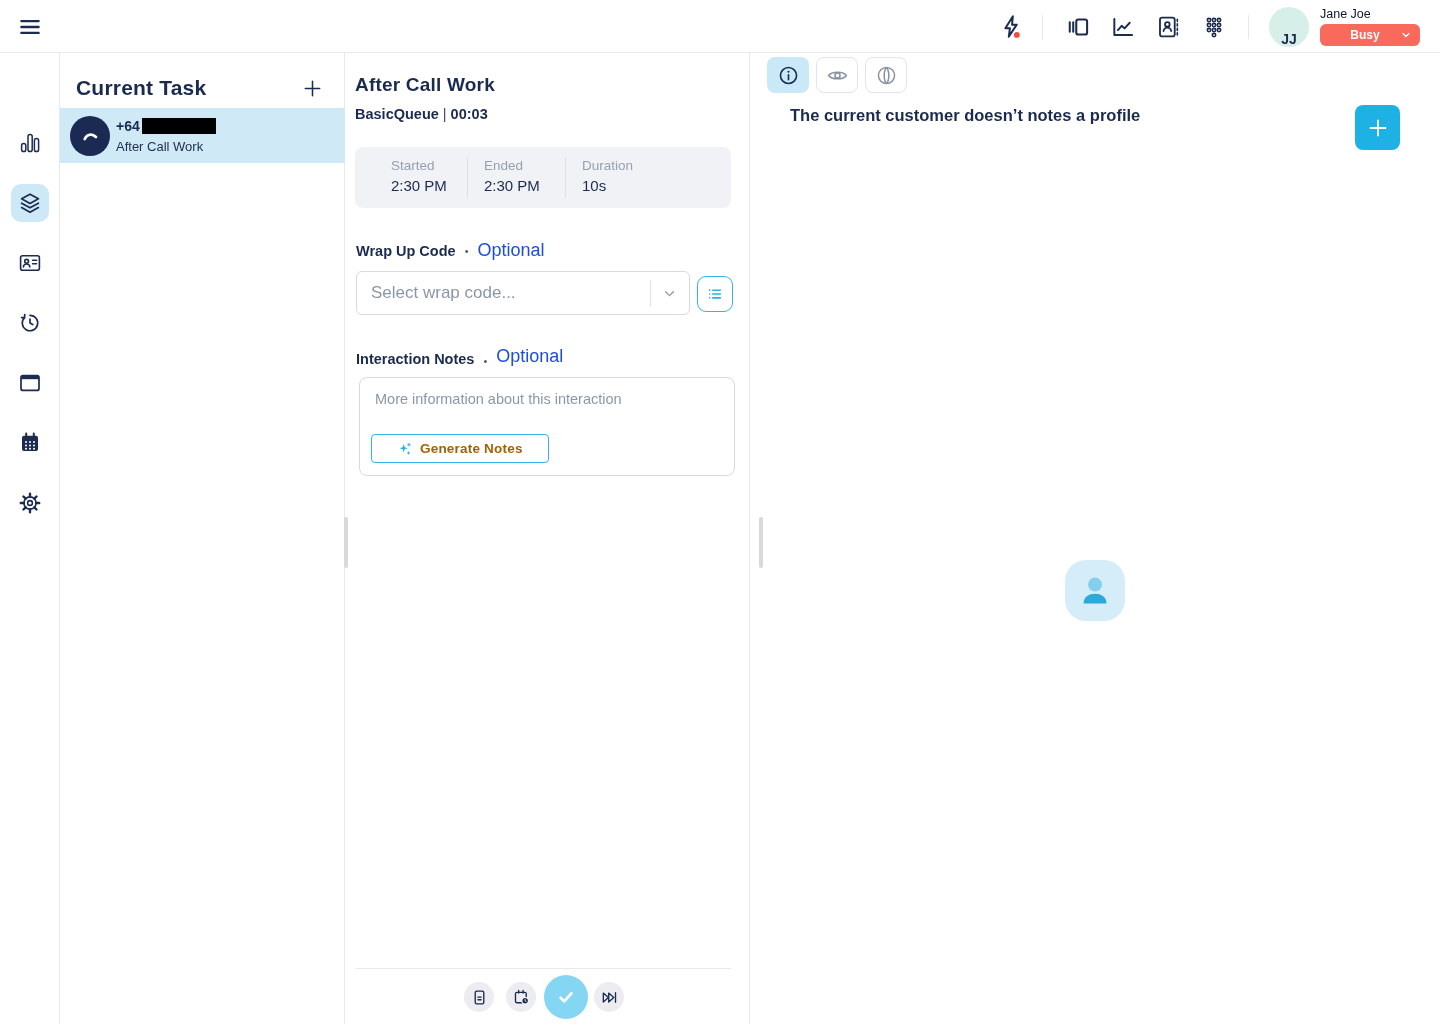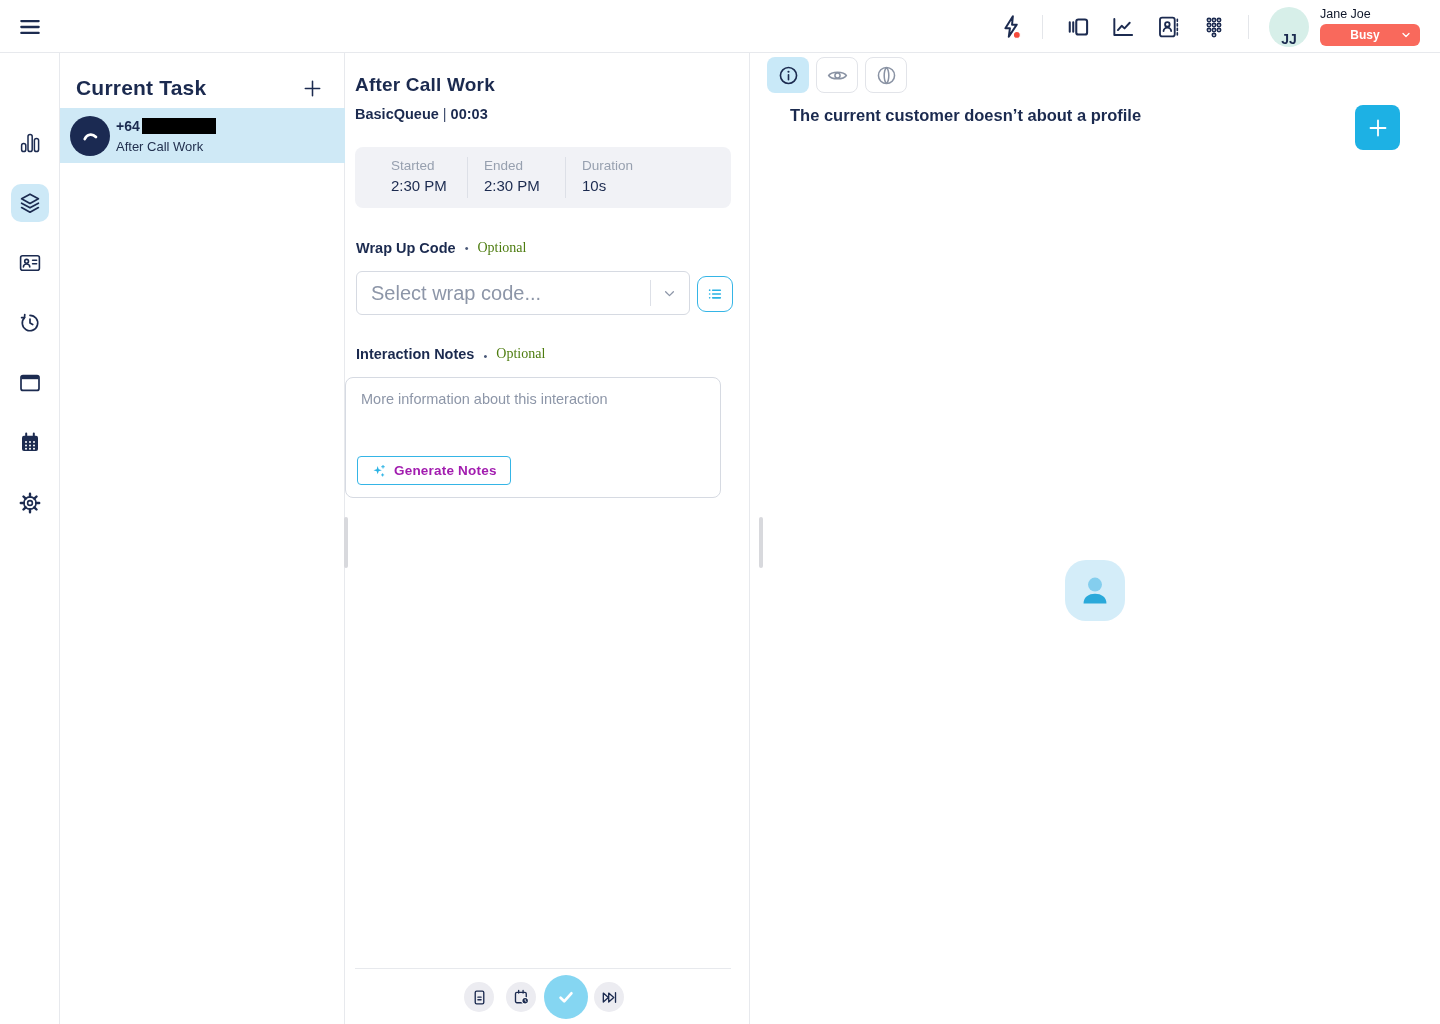--- a/index.html
+++ b/index.html
@@ -43,30 +43,30 @@
   .queue-line { position:absolute; left:10px; top:53px; font-size:14.5px; font-weight:700; }
   .queue-line .sep { font-weight:400; color:#3c4a6b; margin:0 4px; }
   .summary-box { position:absolute; left:10px; top:94px; width:376px; height:61px; background:#f1f2f6; border-radius:8px; display:flex; }
   .summary-col { padding:11px 0 0 16px; }
   .summary-col .lbl { font-size:13.5px; color:#97a0af; }
   .summary-col .val { font-size:15px; font-weight:500; color:#1b2a4f; margin-top:4px; }
   .summary-div { width:1px; height:41px; margin-top:10px; background:#dde0e7; }
   .field-label { position:absolute; display:flex; align-items:center; gap:9px; }
   .field-label .name { font-size:14.5px; font-weight:700; }
   .field-label .dot { font-size:11px; color:#4a5878; }
-  .field-label .opt { font-size:14px; color:#4d7c0f;font-family:Liberation Serif, serif; }
+  .field-label .opt { font-size:18px; color:#1d4ed8; }
   .select-box { position:absolute; left:11px; top:218px; width:334px; height:44px; border:1px solid #d6dae2; border-radius:6px; background:#fff; display:flex; align-items:center; }
-  .select-box .ph { font-size:20px; color:#8d96a8; margin-left:14px; flex:1; text-align:left; }
+  .select-box .ph { font-size:17px; color:#8d96a8; margin-left:14px; flex:1; text-align:left; }
   .select-box .vdiv { width:1px; height:26px; background:#dde0e7; margin-right:10px; }
   .select-box svg { margin-right:11px; }
   .list-btn { position:absolute; left:352px; top:223px; width:36px; height:36px; border:1.5px solid #35b5e6; border-radius:9px; background:#fff; display:flex; align-items:center; justify-content:center; }
-  .notes-box { position:absolute; left:0; top:324px; width:376px; height:121px; border:1px solid #d6dae2; border-radius:8px; background:#fff; }
+  .notes-box { position:absolute; left:14px; top:324px; width:376px; height:99px; border:1px solid #d6dae2; border-radius:8px; background:#fff; }
   .notes-box textarea { width:100%; height:100%; border:none; outline:none; resize:none; background:transparent; padding:13px 15px; font-family:inherit; font-size:14.5px; color:#1b2a4f; }
   .notes-box textarea::placeholder { color:#8d96a8; }
-  .generate-btn { position:absolute; left:11px; bottom:12px; height:29px; padding:0 13px; border:1.5px solid #35b5e6; border-radius:4px; background:#fff; display:flex; align-items:center; gap:7px; color:#a21caf; font-size:13.5px; font-weight:700; letter-spacing:.2px; }
+  .generate-btn { position:absolute; left:11px; bottom:12px; height:29px; padding:0 25px; border:1.5px solid #35b5e6; border-radius:4px; background:#fff; display:flex; align-items:center; gap:7px; color:#a16207; font-size:13.5px; font-weight:700; letter-spacing:.2px; }
   .footer-divider { position:absolute; left:10px; top:915px; width:376px; height:1px; background:#e7e9ed; }
   .circle-btn { position:absolute; border-radius:50%; background:#ececf1; display:flex; align-items:center; justify-content:center; width:30px; height:30px; top:929px; }
   .circle-btn.primary { width:44px; height:44px; top:922px; background:#85d6f2; }
 
   
   .customer-panel { top:53px; left:750px; width:690px; height:971px; background:#fff; }
   .tab { position:absolute; top:4px; width:42px; height:36px; border-radius:8px; background:#fff; border:1px solid #e2e4e9; display:flex; align-items:center; justify-content:center; }
   .tab.active { background:#c9e9f8; border:none; }
   .cust-title { position:absolute; left:40px; top:53px; font-size:16.5px; font-weight:700; }
   .cust-desc { position:absolute; left:40px; top:83px; width:470px; font-size:14.5px; line-height:21.5px; color:#26304f; }
@@ -387,21 +387,21 @@
   </button>
   <button class="tab" style="left:115px;">
     <span>
       <svg width="23" height="23" viewBox="0 0 24 24" fill="none" stroke="#8a93a4" stroke-width="1.6">
           <circle cx="12" cy="12" r="8.4"></circle>
           <path d="M12 3.6c-3.2 3.4-3.2 13.4 0 16.8M12 3.6c3.2 3.4 3.2 13.4 0 16.8"></path>
         </svg>
     </span>
   </button>
 
-  <div class="cust-title">The current customer doesn’t about a profile</div>
+  <div class="cust-title">The current customer doesn’t notes a profile</div>
 
   <button class="create-profile-btn">
     <span>
       <svg width="24" height="24" viewBox="0 0 24 24" fill="none" stroke="#fff" stroke-width="1.8" stroke-linecap="round">
           <path d="M12 4.5v15M4.5 12h15"></path>
         </svg>
     </span>
   </button>
 
   <div class="cust-avatar">

